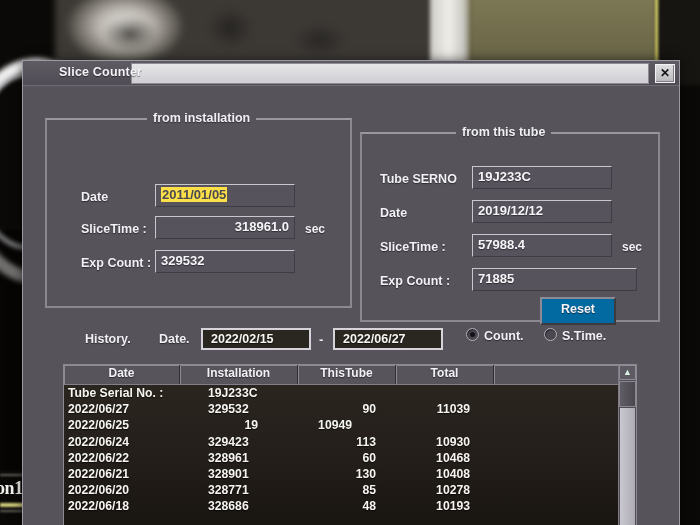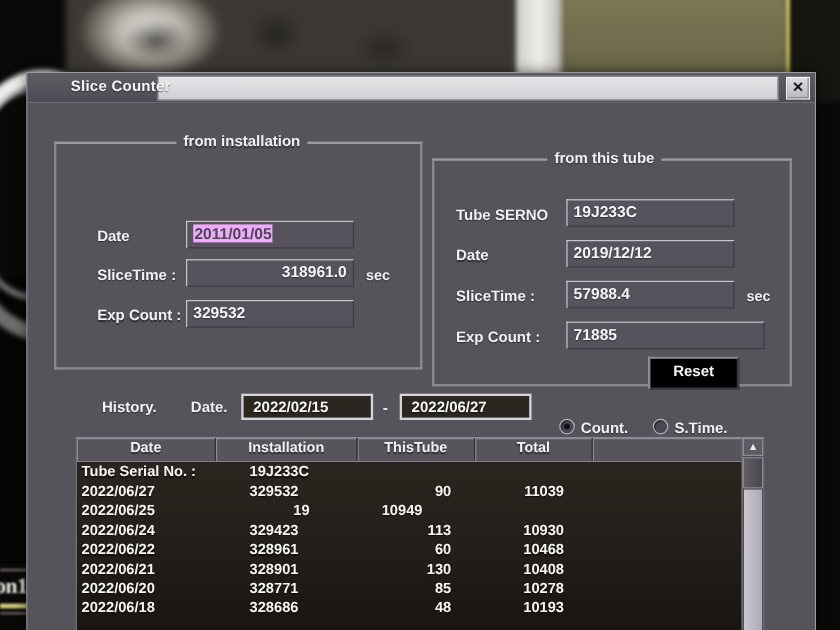--- a/index.html
+++ b/index.html
@@ -216,37 +216,37 @@
     box-sizing: border-box;
     white-space: nowrap;
     overflow: hidden;
     text-shadow: 0 1px 1px rgba(0,0,0,.45);
     cursor: text;
   }
   .textbox.selected-val {
     color: #e9e8ec;
   }
   .sel-hl {
-    background: #f0abfc;
+    background: #fde047;
     color: #4a4852;
     padding: 0 1px;
     text-shadow: none;
     margin-top: 13px;
   }
   .unit {
     position: absolute;
     color: #f1f0f4;
     font-size: 12px;
     font-weight: bold;
     text-shadow: 0 1px 1px rgba(0,0,0,.5);
   }
 
   .btn {
     position: absolute;
-    background: #000000;
+    background: #0369a1;
     border: 2px outset #8d8a94;
     color: #f4f3f7;
     font-size: 12.5px;
     font-weight: bold;
     text-align: center;
     line-height: 20px;
     text-shadow: 0 1px 1px rgba(0,0,0,.5);
     cursor: pointer;
   }
 
@@ -268,21 +268,21 @@
     border: 2px solid #d6d4da;
     color: #f7f6f2;
     font-size: 12.5px;
     font-weight: bold;
     padding: 2px 8px;
     box-sizing: border-box;
     cursor: text;
     text-shadow: 0 1px 1px rgba(0,0,0,.6);
   }
   .dash { position: absolute; top: 6px; color: #eceaef; font-size: 13px; font-weight: bold; }
-  .radio-wrap { position: absolute; top: 22px; cursor: pointer; }
+  .radio-wrap { position: absolute; top: 0; cursor: pointer; }
   .radio-dot {
     display: inline-block;
     width: 11px; height: 11px;
     border-radius: 50%;
     background: #4b4852;
     border: 1px solid #b3b0b9;
     box-shadow: inset 1px 1px 1px rgba(0,0,0,.5);
     vertical-align: -1px;
     position: relative;
   }

